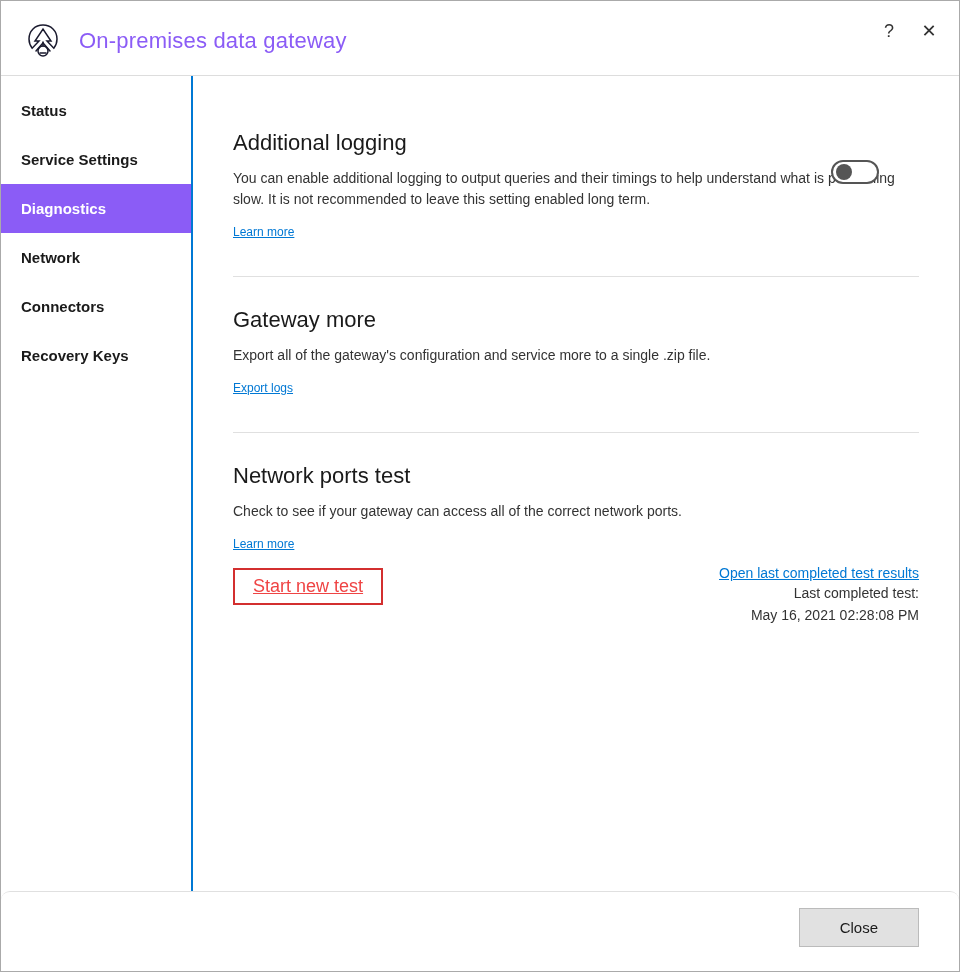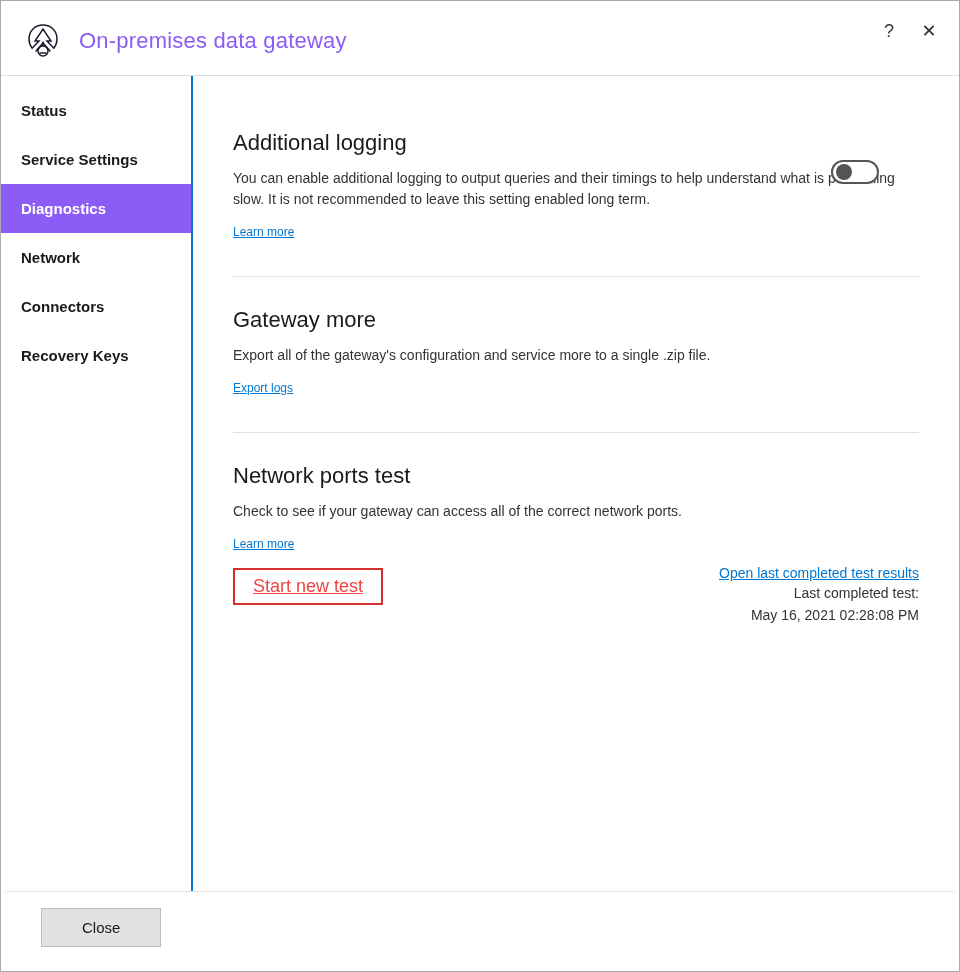--- a/index.html
+++ b/index.html
@@ -167,21 +167,21 @@
       margin-top: 33px;
     }
     .last-completed {
       font-size: 14px;
       color: #333;
       text-align: right;
       line-height: 1.6;
     }
     .close-btn-row {
       display: flex;
-      justify-content: flex-start;
+      justify-content: flex-end;
       padding: 16px 40px 24px 40px;
       border-top: 1px solid #e0e0e0;
       border-radius: 9px;
     }
     .close-btn {
       background: #e1e1e1;
       border: 1px solid #bbb;
       padding: 10px 40px;
       font-size: 15px;
       cursor: pointer;

